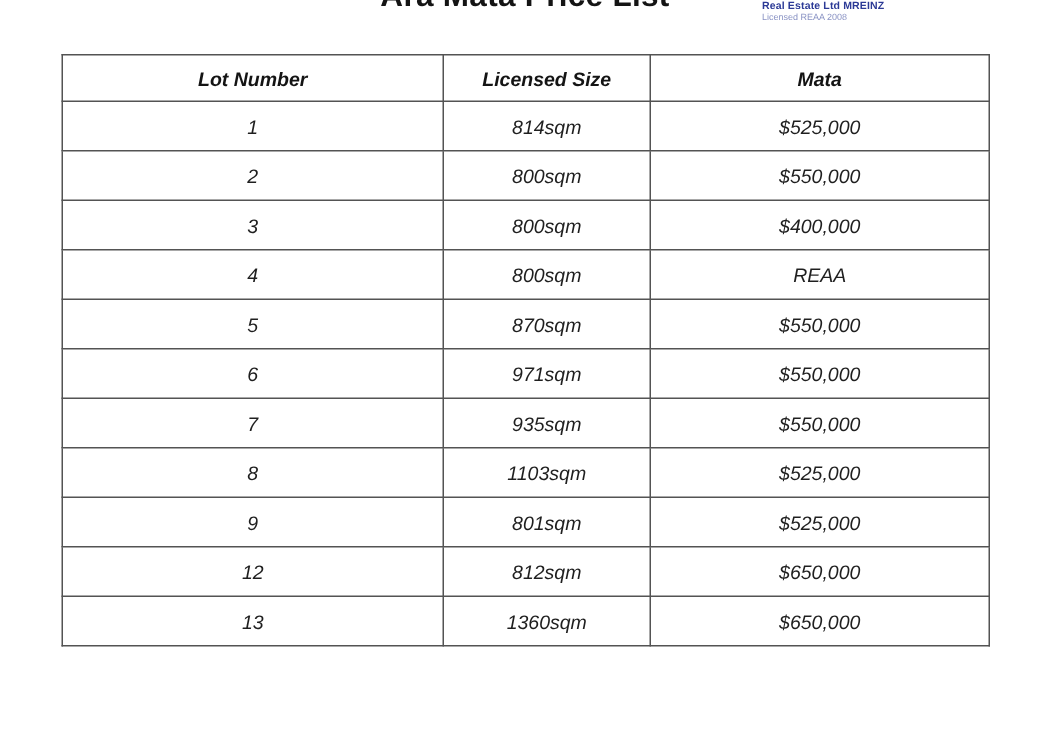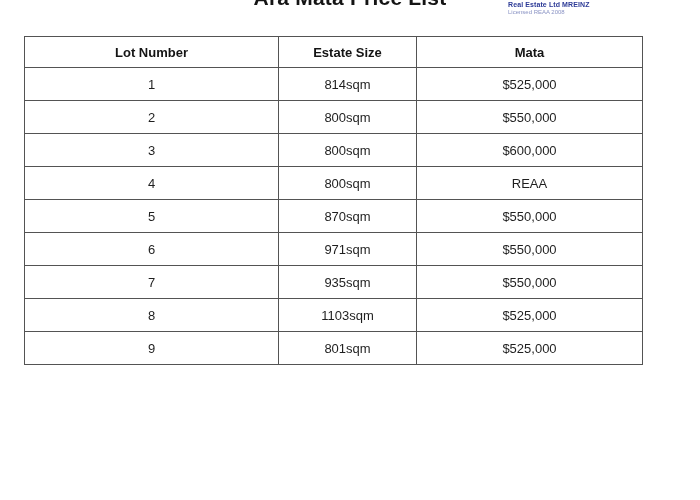--- a/index.html
+++ b/index.html
@@ -41,25 +41,26 @@
     font-weight: 700;
     color: #2c3a96;
     letter-spacing: 0.1px;
   }
   .agency-license {
     font-size: 6px;
     color: #8a93c4;
   }
   table.price-table {
     position: absolute;
-    left: 24px;
+    left: 41px;
     top: 36px;
     width: 618px;
     border-collapse: collapse;
     table-layout: fixed;
+    font-style: italic;
   }
   .price-table th,
   .price-table td {
     border: 1.5px solid #535353;
     text-align: center;
     vertical-align: middle;
     padding: 0;
     background: #ffffff;
   }
   .price-table th {
@@ -89,39 +90,39 @@
 
   <table class="price-table">
     <colgroup>
       <col style="width:254px">
       <col style="width:138px">
       <col style="width:226px">
     </colgroup>
     <thead>
       <tr>
         <th>Lot Number</th>
-        <th>Estate Size</th>
+        <th>Licensed Size</th>
         <th>Mata</th>
       </tr>
     </thead>
     <tbody id="price-table-body">
         <tr>
           <td>1</td>
           <td>814sqm</td>
           <td>$525,000</td>
         </tr>
         <tr>
           <td>2</td>
           <td>800sqm</td>
           <td>$550,000</td>
         </tr>
         <tr>
           <td>3</td>
           <td>800sqm</td>
-          <td>$600,000</td>
+          <td>$400,000</td>
         </tr>
         <tr>
           <td>4</td>
           <td>800sqm</td>
           <td>REAA</td>
         </tr>
         <tr>
           <td>5</td>
           <td>870sqm</td>
           <td>$550,000</td>
@@ -139,16 +140,26 @@
         <tr>
           <td>8</td>
           <td>1103sqm</td>
           <td>$525,000</td>
         </tr>
         <tr>
           <td>9</td>
           <td>801sqm</td>
           <td>$525,000</td>
         </tr>
+        <tr>
+          <td>12</td>
+          <td>812sqm</td>
+          <td>$650,000</td>
+        </tr>
+        <tr>
+          <td>13</td>
+          <td>1360sqm</td>
+          <td>$650,000</td>
+        </tr>
       </tbody>
   </table>
 
 </div>
 
 </body></html>

